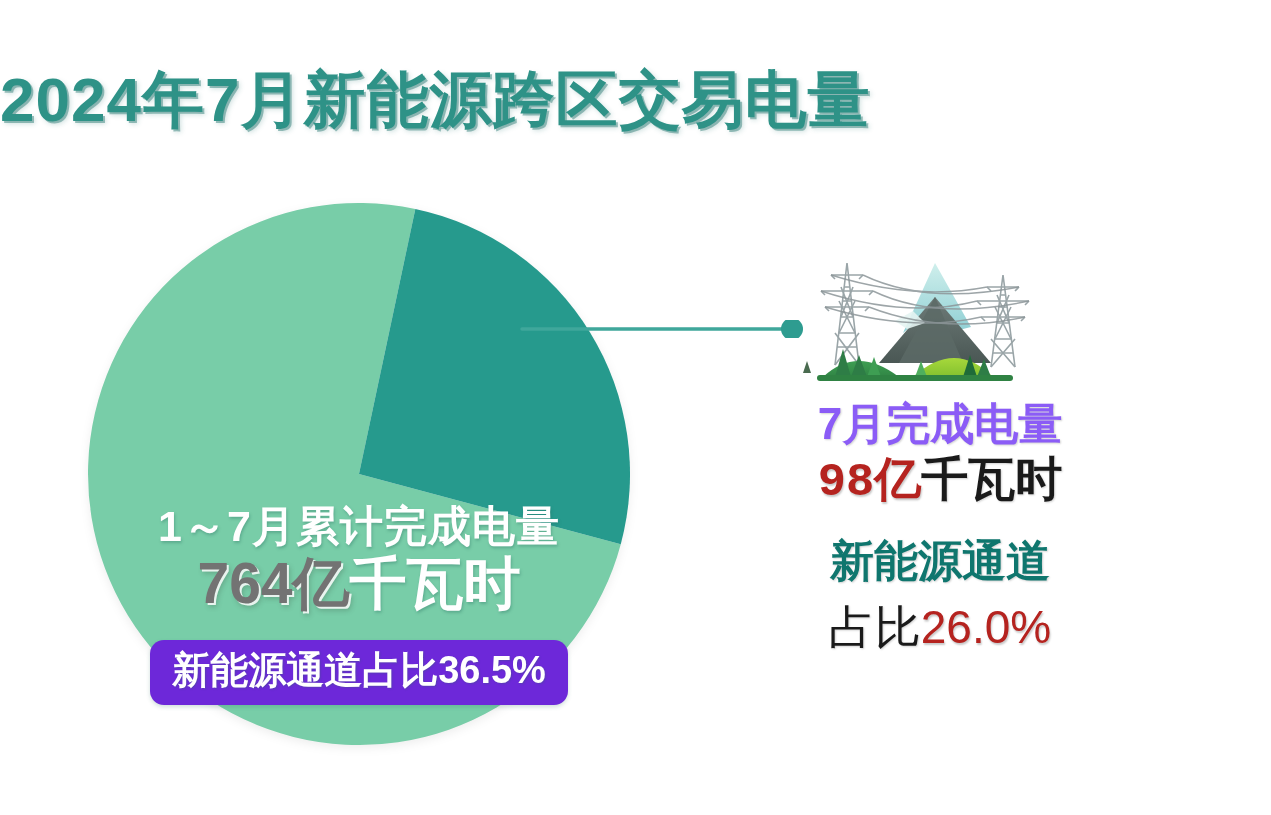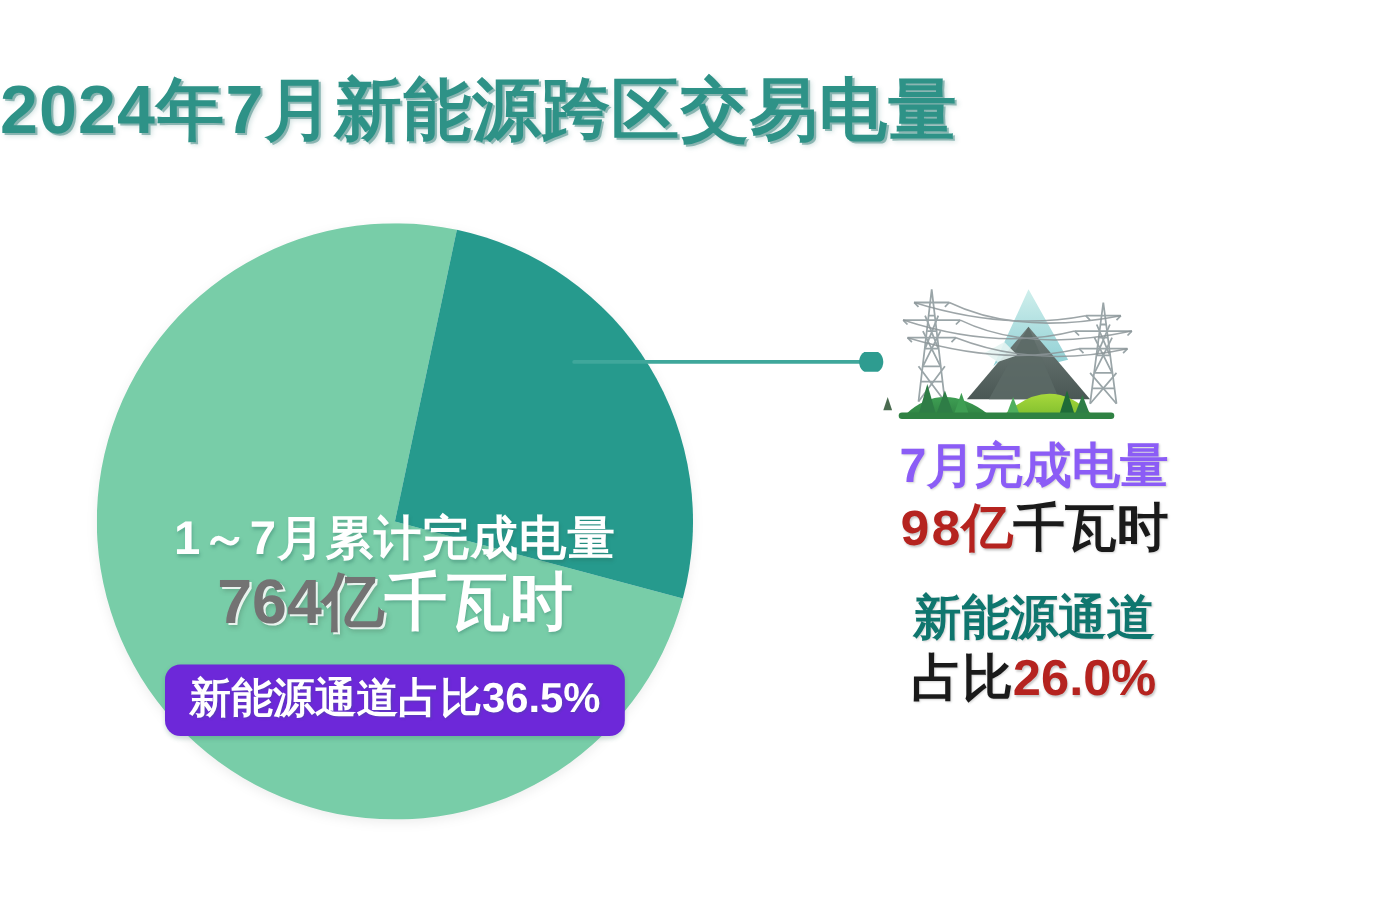--- a/index.html
+++ b/index.html
@@ -63,20 +63,21 @@
     text-align:center;
     white-space:nowrap;
   }
   .pie-line1 {
     font-size:43px;
     font-weight:bold;
     color:#ffffff;
     letter-spacing:1px;
     text-shadow:1px 2px 3px rgba(40,110,95,.35);
     line-height:1.12;
+    margin-top:36px;
   }
   .pie-line2 {
     font-size:57px;
     font-weight:bold;
     line-height:1.12;
     letter-spacing:0px;
     margin-top:2px;
   }
   .pie-line2 .num {
     color:#737373;
@@ -132,21 +133,21 @@
   }
   .rp-big .unit {
     color:#1A1A1A;
     text-shadow:1px 1px 2px rgba(0,0,0,.18);
   }
   .rp-gap { height:24px; }
   .rp-sub {
     font-size:44px; font-weight:bold; color:#0f766e;
     text-shadow:1px 1px 2px rgba(0,0,0,.18);
   }
-  .rp-pct { font-size:46px; font-weight:bold; }
+  .rp-pct { font-size:46px; font-weight:normal;margin-top:12px; }
   .rp-pct .lbl {
     color:#1A1A1A;
     text-shadow:1px 1px 2px rgba(0,0,0,.18);
   }
   .rp-pct .num {
     color:#B5231F;
     text-shadow:1px 2px 2px rgba(0,0,0,.22);
   }
 </style>
 </head>

